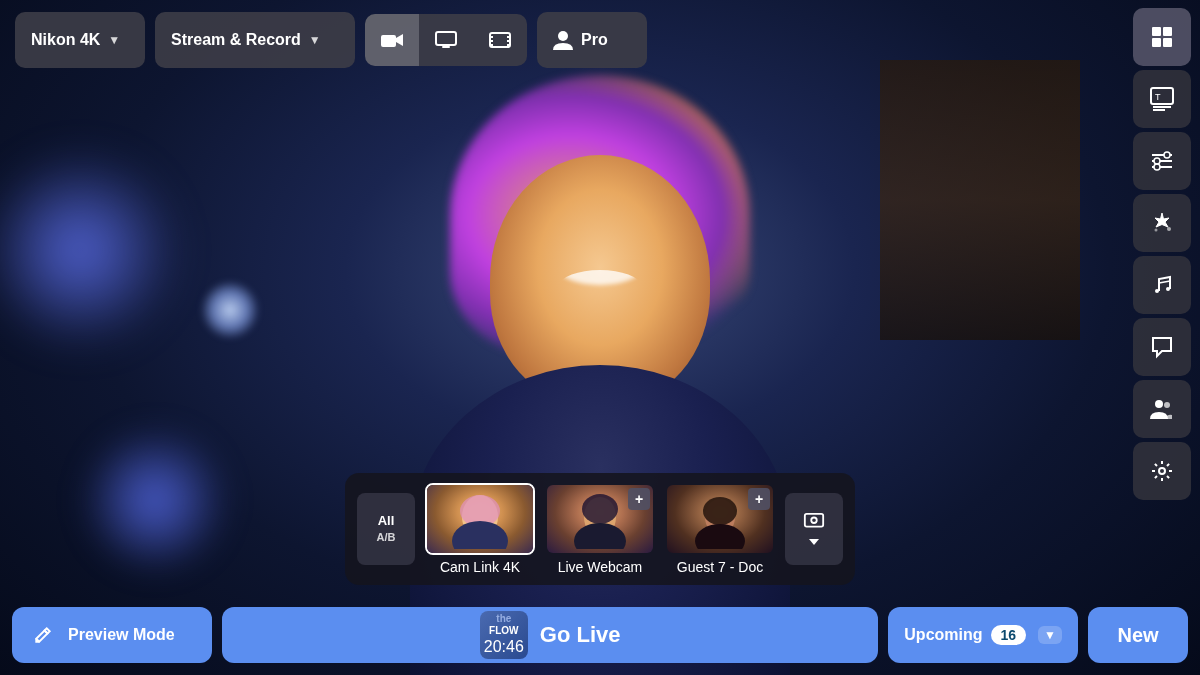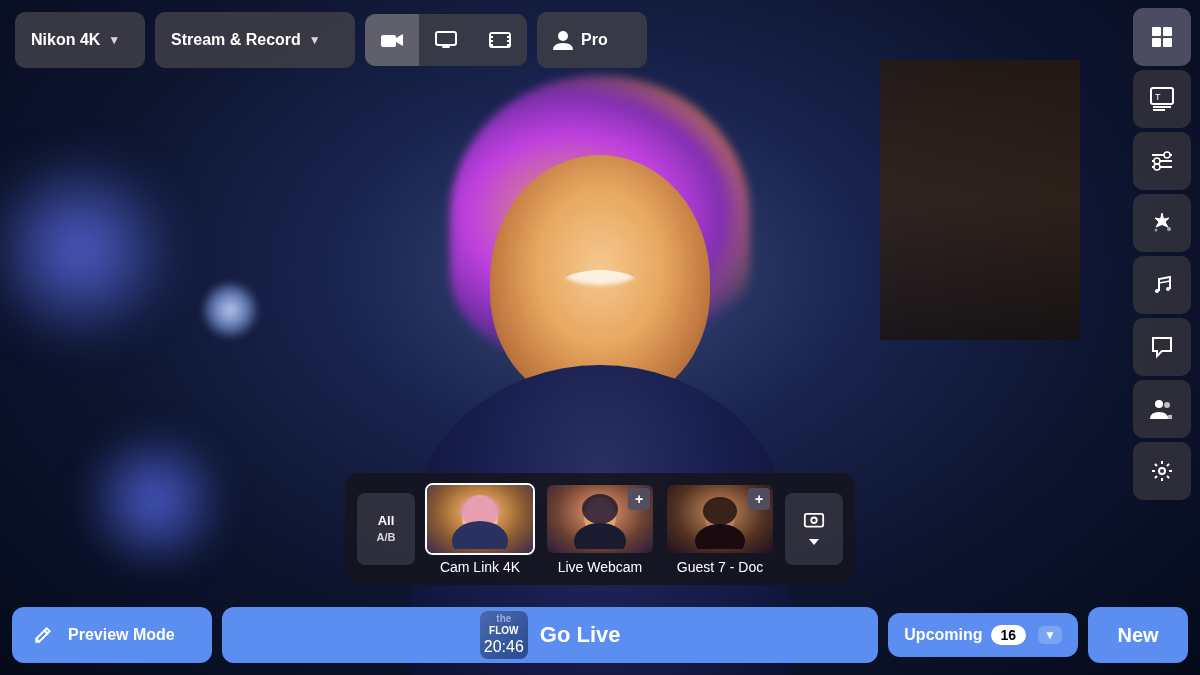--- a/index.html
+++ b/index.html
@@ -312,31 +312,31 @@
     }
 
     #upcoming-btn {
       background: #5b8ef0;
       border: none;
       border-radius: 12px;
       color: #fff;
       cursor: pointer;
       font-size: 16px;
       font-weight: 600;
-      height: 44px;
+      height: 56px;
       padding: 0 16px;
       display: flex;
       align-items: center;
       gap: 8px;
       min-width: 180px;
     }
 
     .badge {
       background: #fff;
-      color: #000000;
+      color: #0c4a6e;
       border-radius: 20px;
       font-size: 14px;
       font-weight: 800;
       padding: 2px 10px;
       min-width: 30px;
       text-align: right;
     }
 
     .upcoming-arrow {
       background: rgba(255,255,255,0.2);

